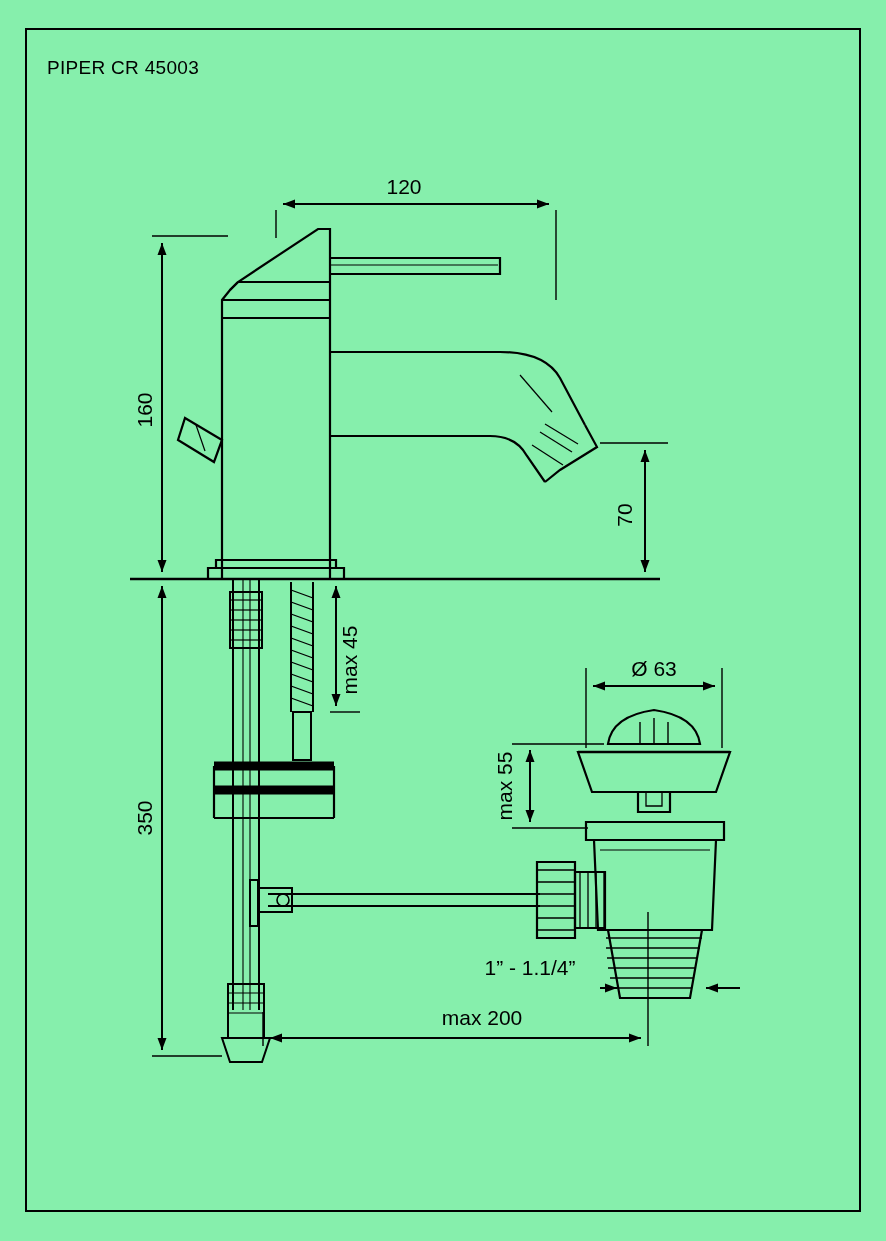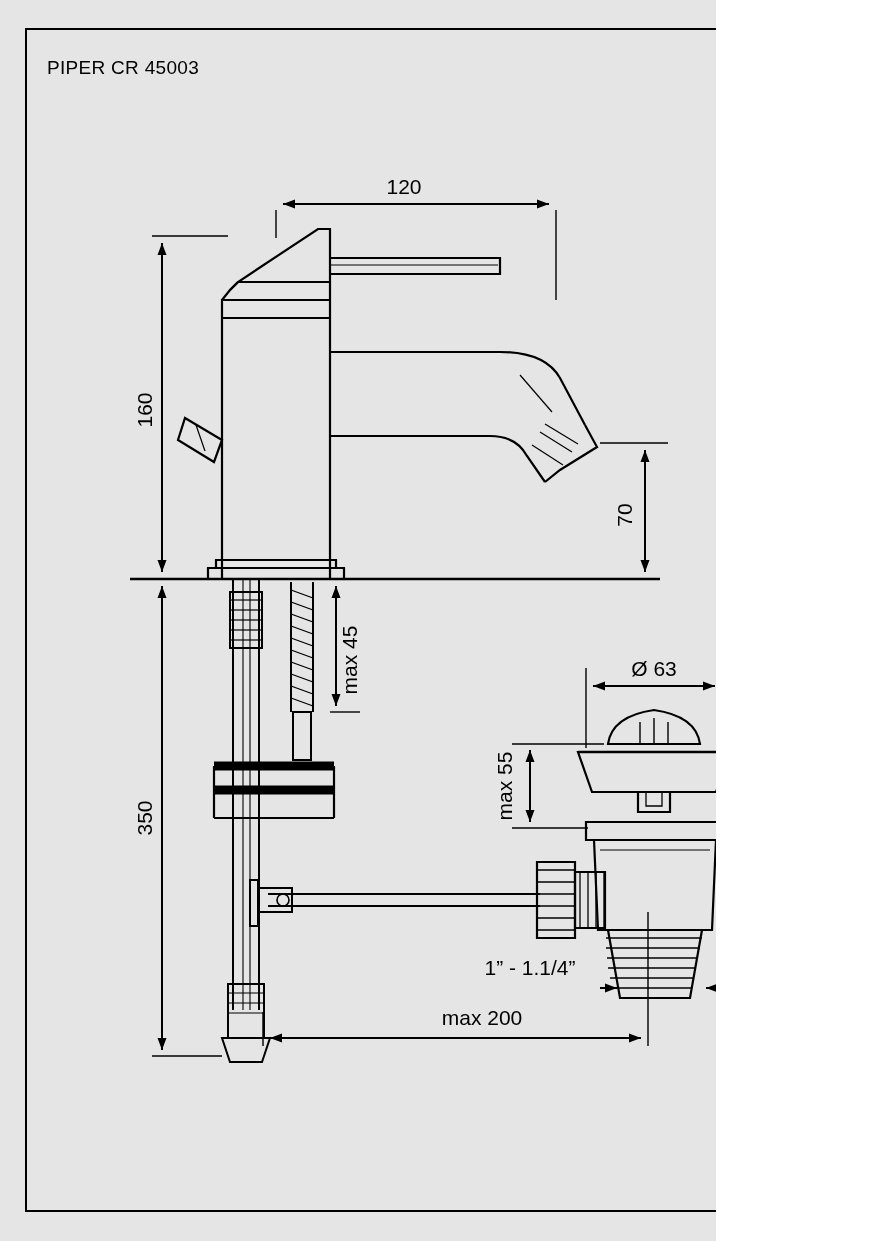--- a/index.html
+++ b/index.html
@@ -5,23 +5,23 @@
   html, body {
     margin: 0;
     padding: 0;
     background: #ffffff;
   }
   body {
     font-family: "Liberation Sans", sans-serif;
   }
   #page {
     position: relative;
-    width: 716px;
+    width: 886px;
     height: 1241px;
-    background: #e5e5e5;
+    background: #86efac;
     overflow: hidden;
   }
   .frame {
     position: absolute;
     left: 25px;
     top: 28px;
     width: 836px;
     height: 1184px;
     border: 2px solid #000;
     box-sizing: border-box;

